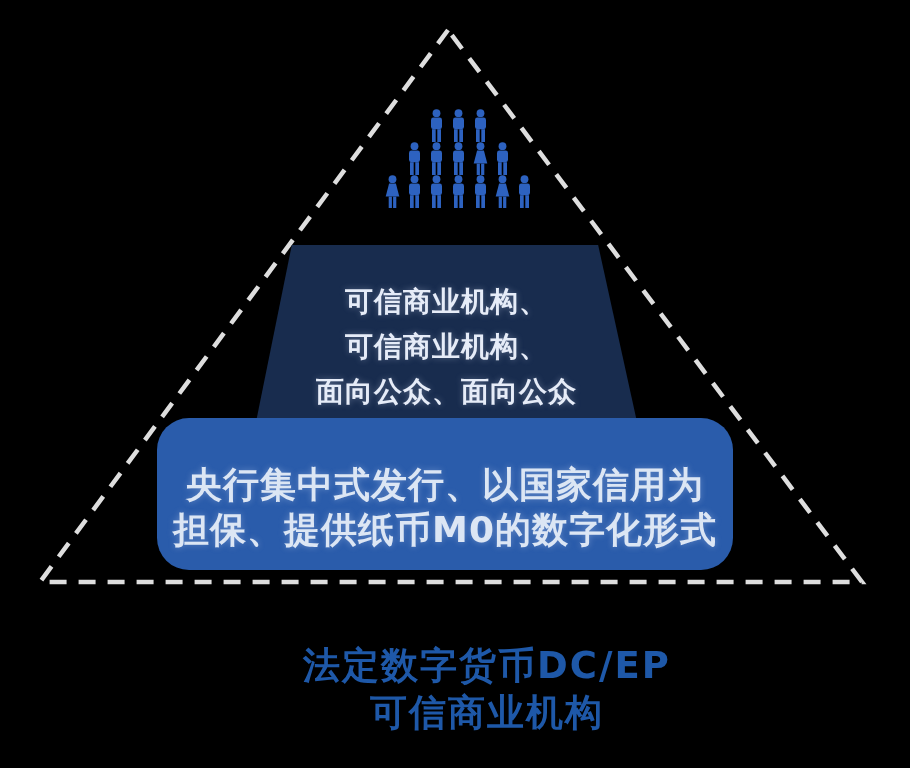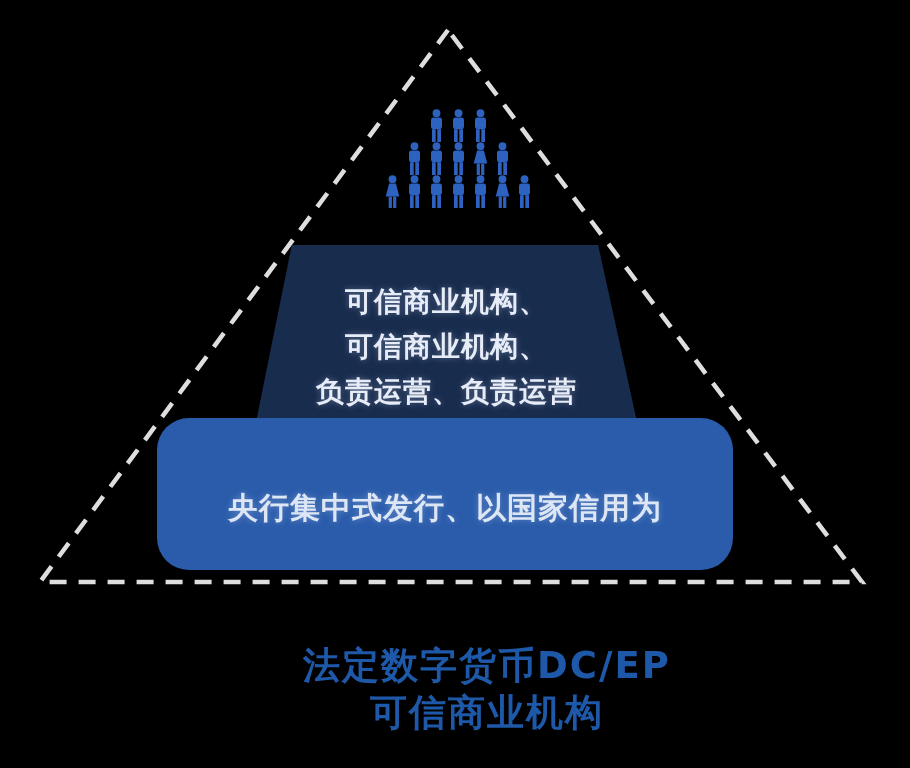--- a/index.html
+++ b/index.html
@@ -79,21 +79,21 @@
     height: 152px;
     background: var(--rect-fill, #2a5cab);
     border-radius: 32px;
     display: flex;
     align-items: center;
     justify-content: center;
   }
   .rect-text {
     margin-top: 26px;
     text-align: center;
-    font-size: 30px;
+    font-size: 36px;
     line-height: 45px;
     font-weight: 600;
     color: var(--rect-text, #dce6f4);
     text-shadow: 0 0 6px rgba(220,230,255,0.35);
     letter-spacing: 1px;
   }
   
   .caption {
     position: absolute;
     left: 0;
@@ -213,27 +213,28 @@
           <rect x="6" y="20.2" width="3.7" height="12.8"></rect>
           <rect x="11.3" y="20.2" width="3.7" height="12.8"></rect>
         </svg>
       </div>
     </div>
 
   <div class="trapezoid">
     <div class="trap-text">
       <div>可信商业机构、</div>
       <div>可信商业机构、</div>
-      <div>负责运营、负责运营</div>
+      <div>面向公众、面向公众</div>
     </div>
   </div>
 
   <div class="base-rect">
     <div class="rect-text">
       <div>央行集中式发行、以国家信用为</div>
+      <div>担保、提供纸币M0的数字化形式</div>
     </div>
   </div>
 
   <div class="caption">
     <div>法定数字货币DC/EP</div>
     <div>可信商业机构</div>
   </div>
 
 </div>
 

